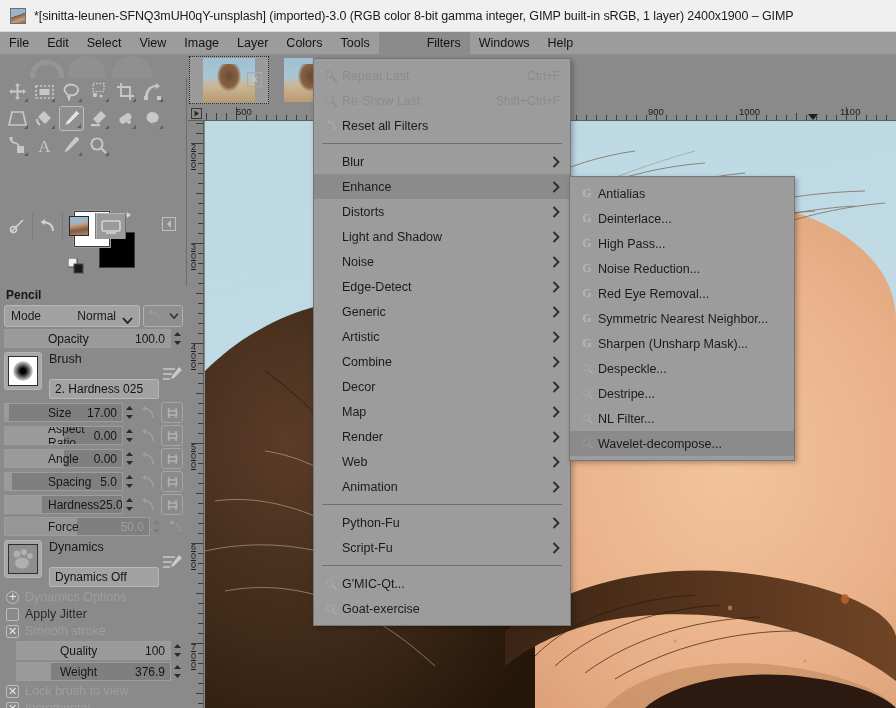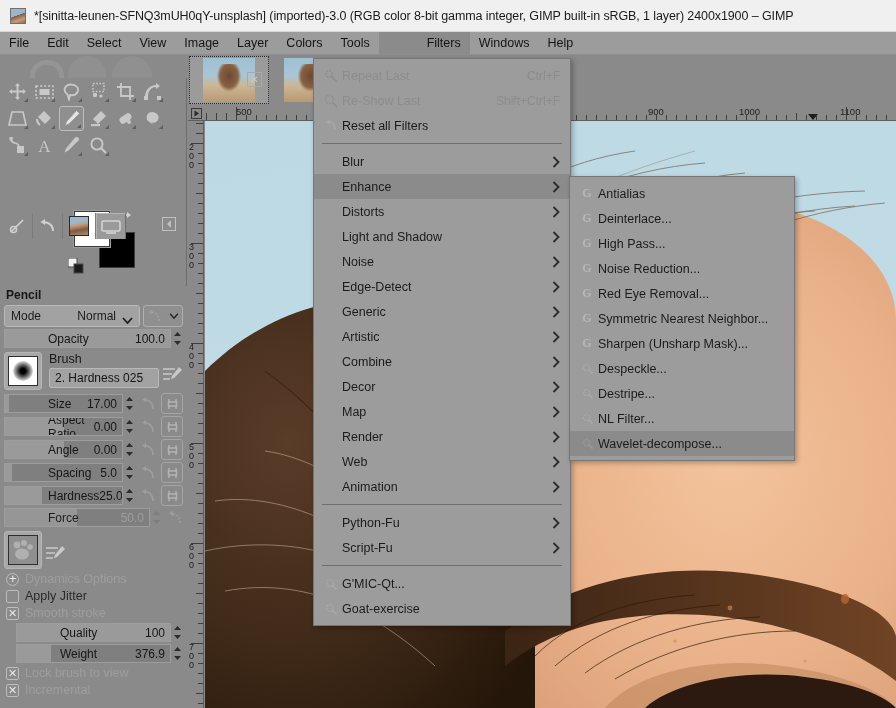--- a/index.html
+++ b/index.html
@@ -150,21 +150,21 @@
     width: 30px; height: 30px; background: #ffffff; border: 1px solid #2f2f2f;
     display: flex; align-items: center; justify-content: center;
   }
   .brushbox .blob {
     width: 20px; height: 20px; border-radius: 50%;
     background: radial-gradient(circle, #000 0%, #000 18%, #7a7a7a 48%, #fff 78%);
   }
   .brushmeta { flex: 1 1 auto; margin-left: 7px; }
   .brushmeta .cap { color: #181818; font-size: 12.5px; line-height: 15px; }
   .brushfield {
-    margin-top: 1px; height: 20px; background: #a2a2a2; border: 1px solid #b8b8b8;
+    margin-top: 12px; height: 20px; background: #a2a2a2; border: 1px solid #b8b8b8;
     border-radius: 2px; display: flex; align-items: center; padding-left: 5px;
     color: #141414; font-size: 12px;
   }
   .editico { width: 20px; height: 18px; margin-left: 4px; margin-top: 14px; flex: 0 0 auto; }
 
   .checkrow { display: flex; align-items: center; margin: 3px 0 3px 2px; }
   .chk {
     width: 13px; height: 13px; border: 1px solid #bdbdbd; border-radius: 2px;
     background: #8a8a8a; margin-right: 6px; flex: 0 0 auto; position: relative;
   }
@@ -224,21 +224,21 @@
     position: absolute; bottom: 0; width: 0; height: 0;
     border-left: 5px solid transparent; border-right: 5px solid transparent; border-top: 6px solid #1d1d1d;
   }
   .ruler-v {
     position: absolute; left: 188px; top: 121px; width: 16px; height: 587px;
     background: #8a8a8a; border-right: 1px solid #5f5f5f; overflow: hidden;
   }
   .ruler-v .tick { position: absolute; right: 0; height: 1px; background: #3d3d3d; }
   .ruler-v .num {
     position: absolute; left: 1px; color: #1e1e1e; font-size: 9px; width: 9px;
-    line-height: 9px; text-align: left; word-break: break-all;
+    line-height: 9px; text-align: center; word-break: break-all; text-decoration: underline;
   }
 
   .canvas {
     position: absolute; left: 205px; top: 121px; width: 691px; height: 587px;
     overflow: hidden; background: #b9d6e2;
   }
   .photo { position: absolute; left: 0; top: 0; width: 691px; height: 587px; }
 
   
   .menu {
@@ -664,20 +664,24 @@
       <div class="brushrow">
         <div class="brushbox">
           <div class="swatch" style="background:#8f8f8f;">
             <svg width="24" height="22" viewBox="0 0 24 22">
                 <circle cx="6" cy="6" r="3.4" fill="#b0b0b0"></circle>
                 <circle cx="13" cy="4" r="3" fill="#b0b0b0"></circle>
                 <circle cx="19" cy="8" r="2.8" fill="#b0b0b0"></circle>
                 <ellipse cx="11" cy="15" rx="7" ry="5.5" fill="#b0b0b0"></ellipse>
               </svg>
           </div>
+        </div>
+        <div class="brushmeta">
+          <div class="cap">Dynamics</div>
+          <div class="brushfield">Dynamics Off</div>
         </div>
         <span class="editico">
           <svg width="20" height="18" viewBox="0 0 20 18">
               <path d="M0 3 H12 M0 8 H9 M0 13 H7" stroke="#c9c9c9" stroke-width="1.7"></path>
               <path d="M16 1 L19 4 L11 12 L8 13 L9 10 Z" fill="#c9c9c9"></path>
             </svg>
         </span>
       </div>
 
       <div class="checkrow">

